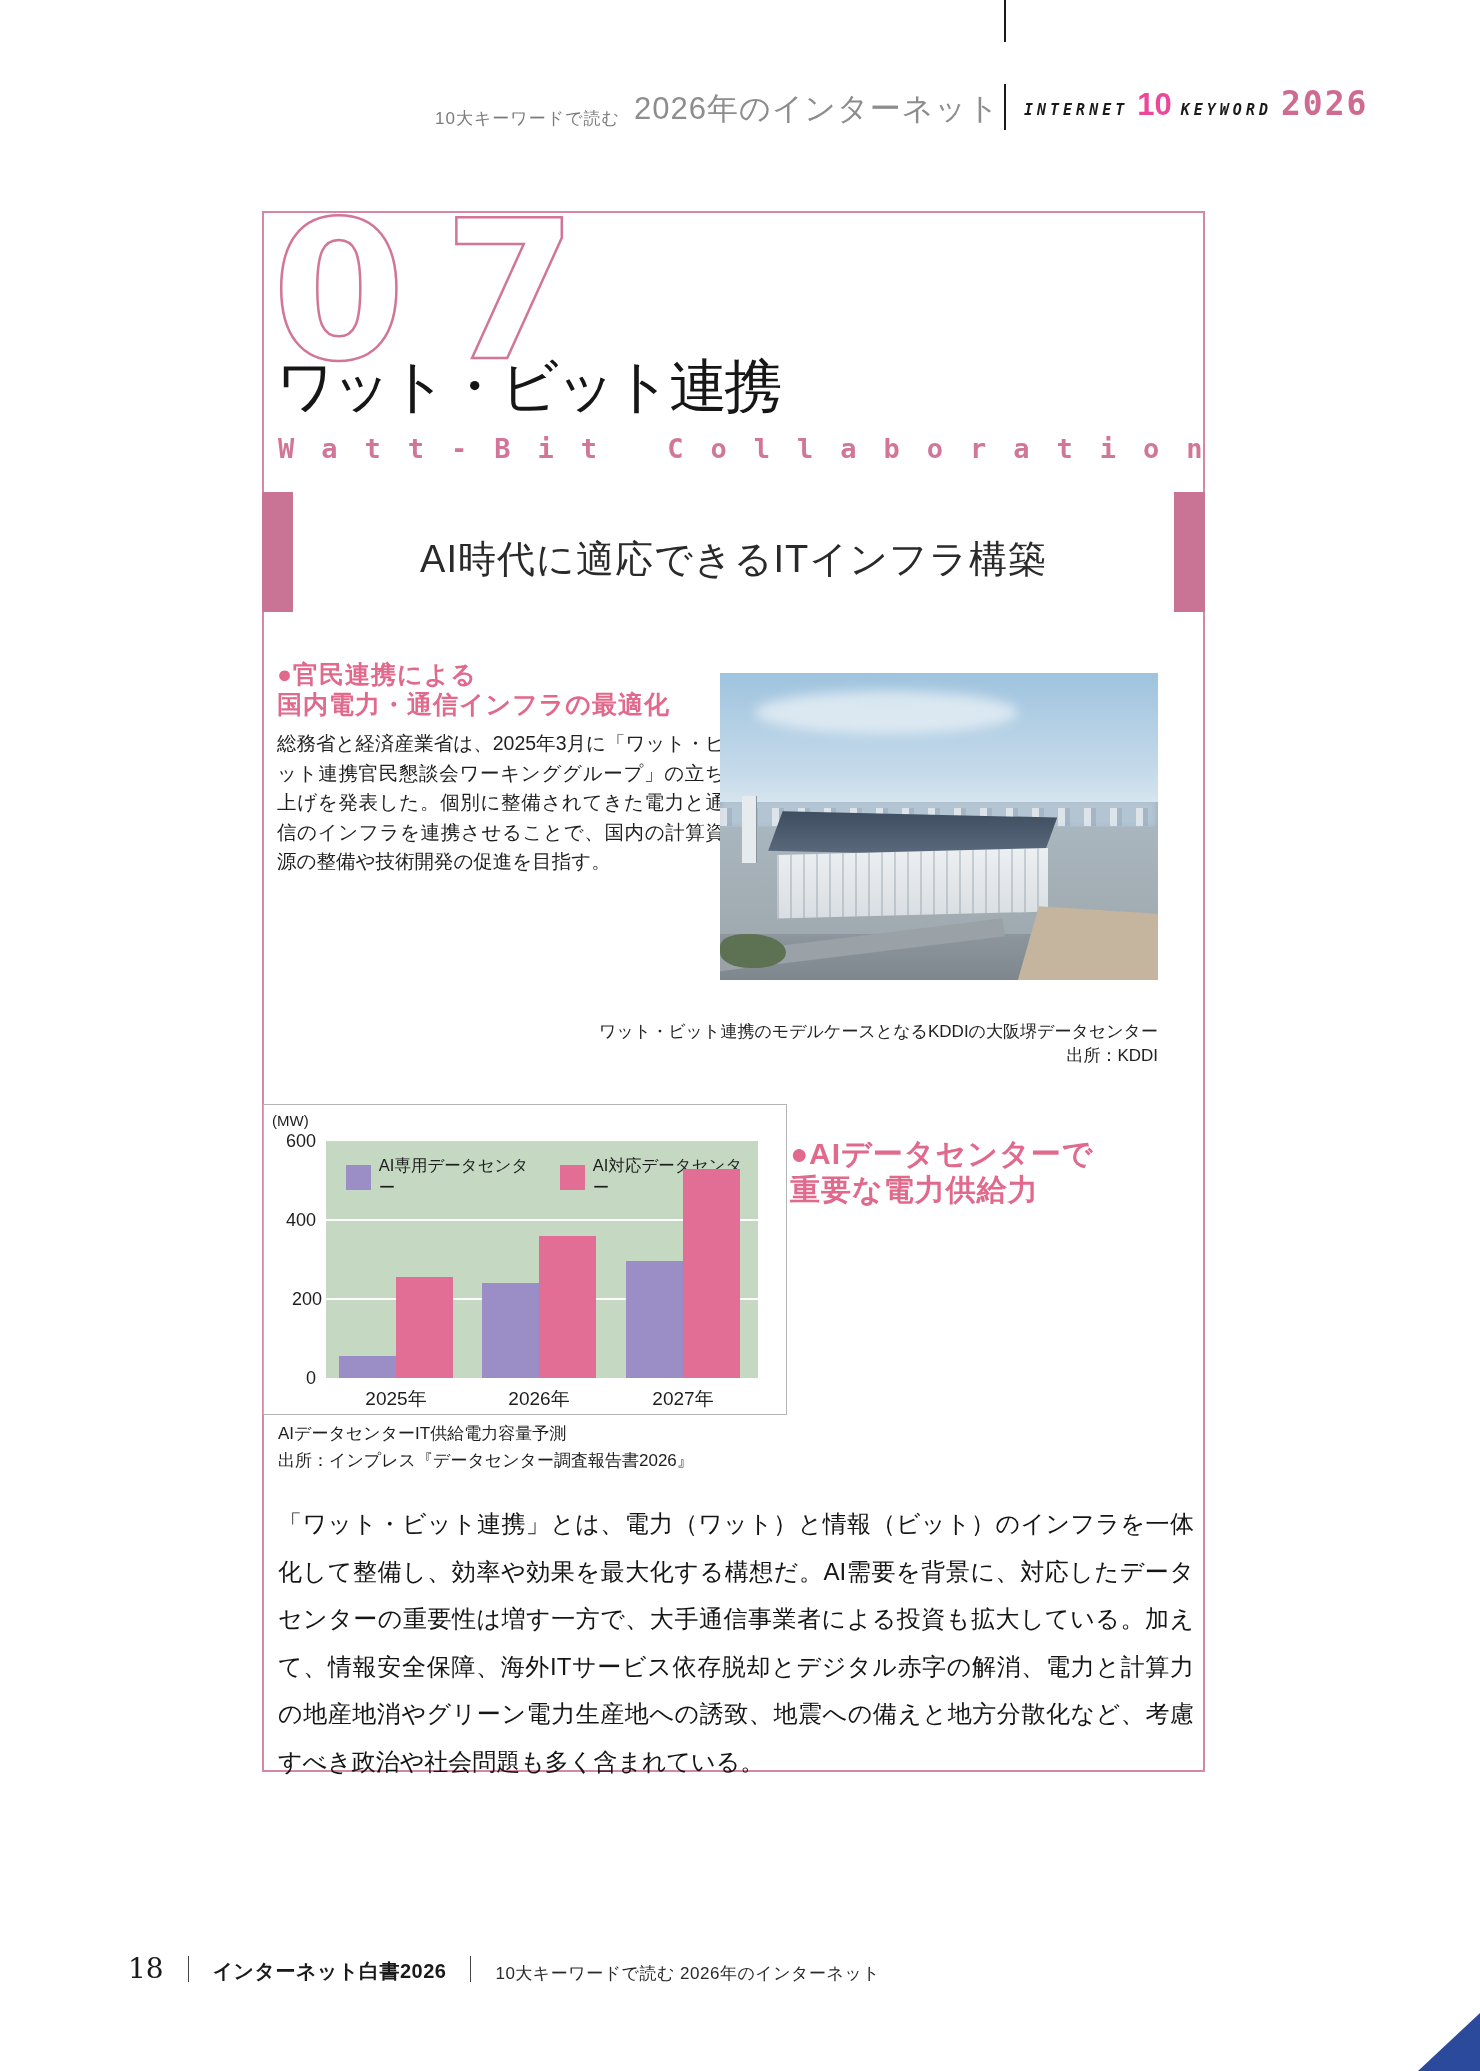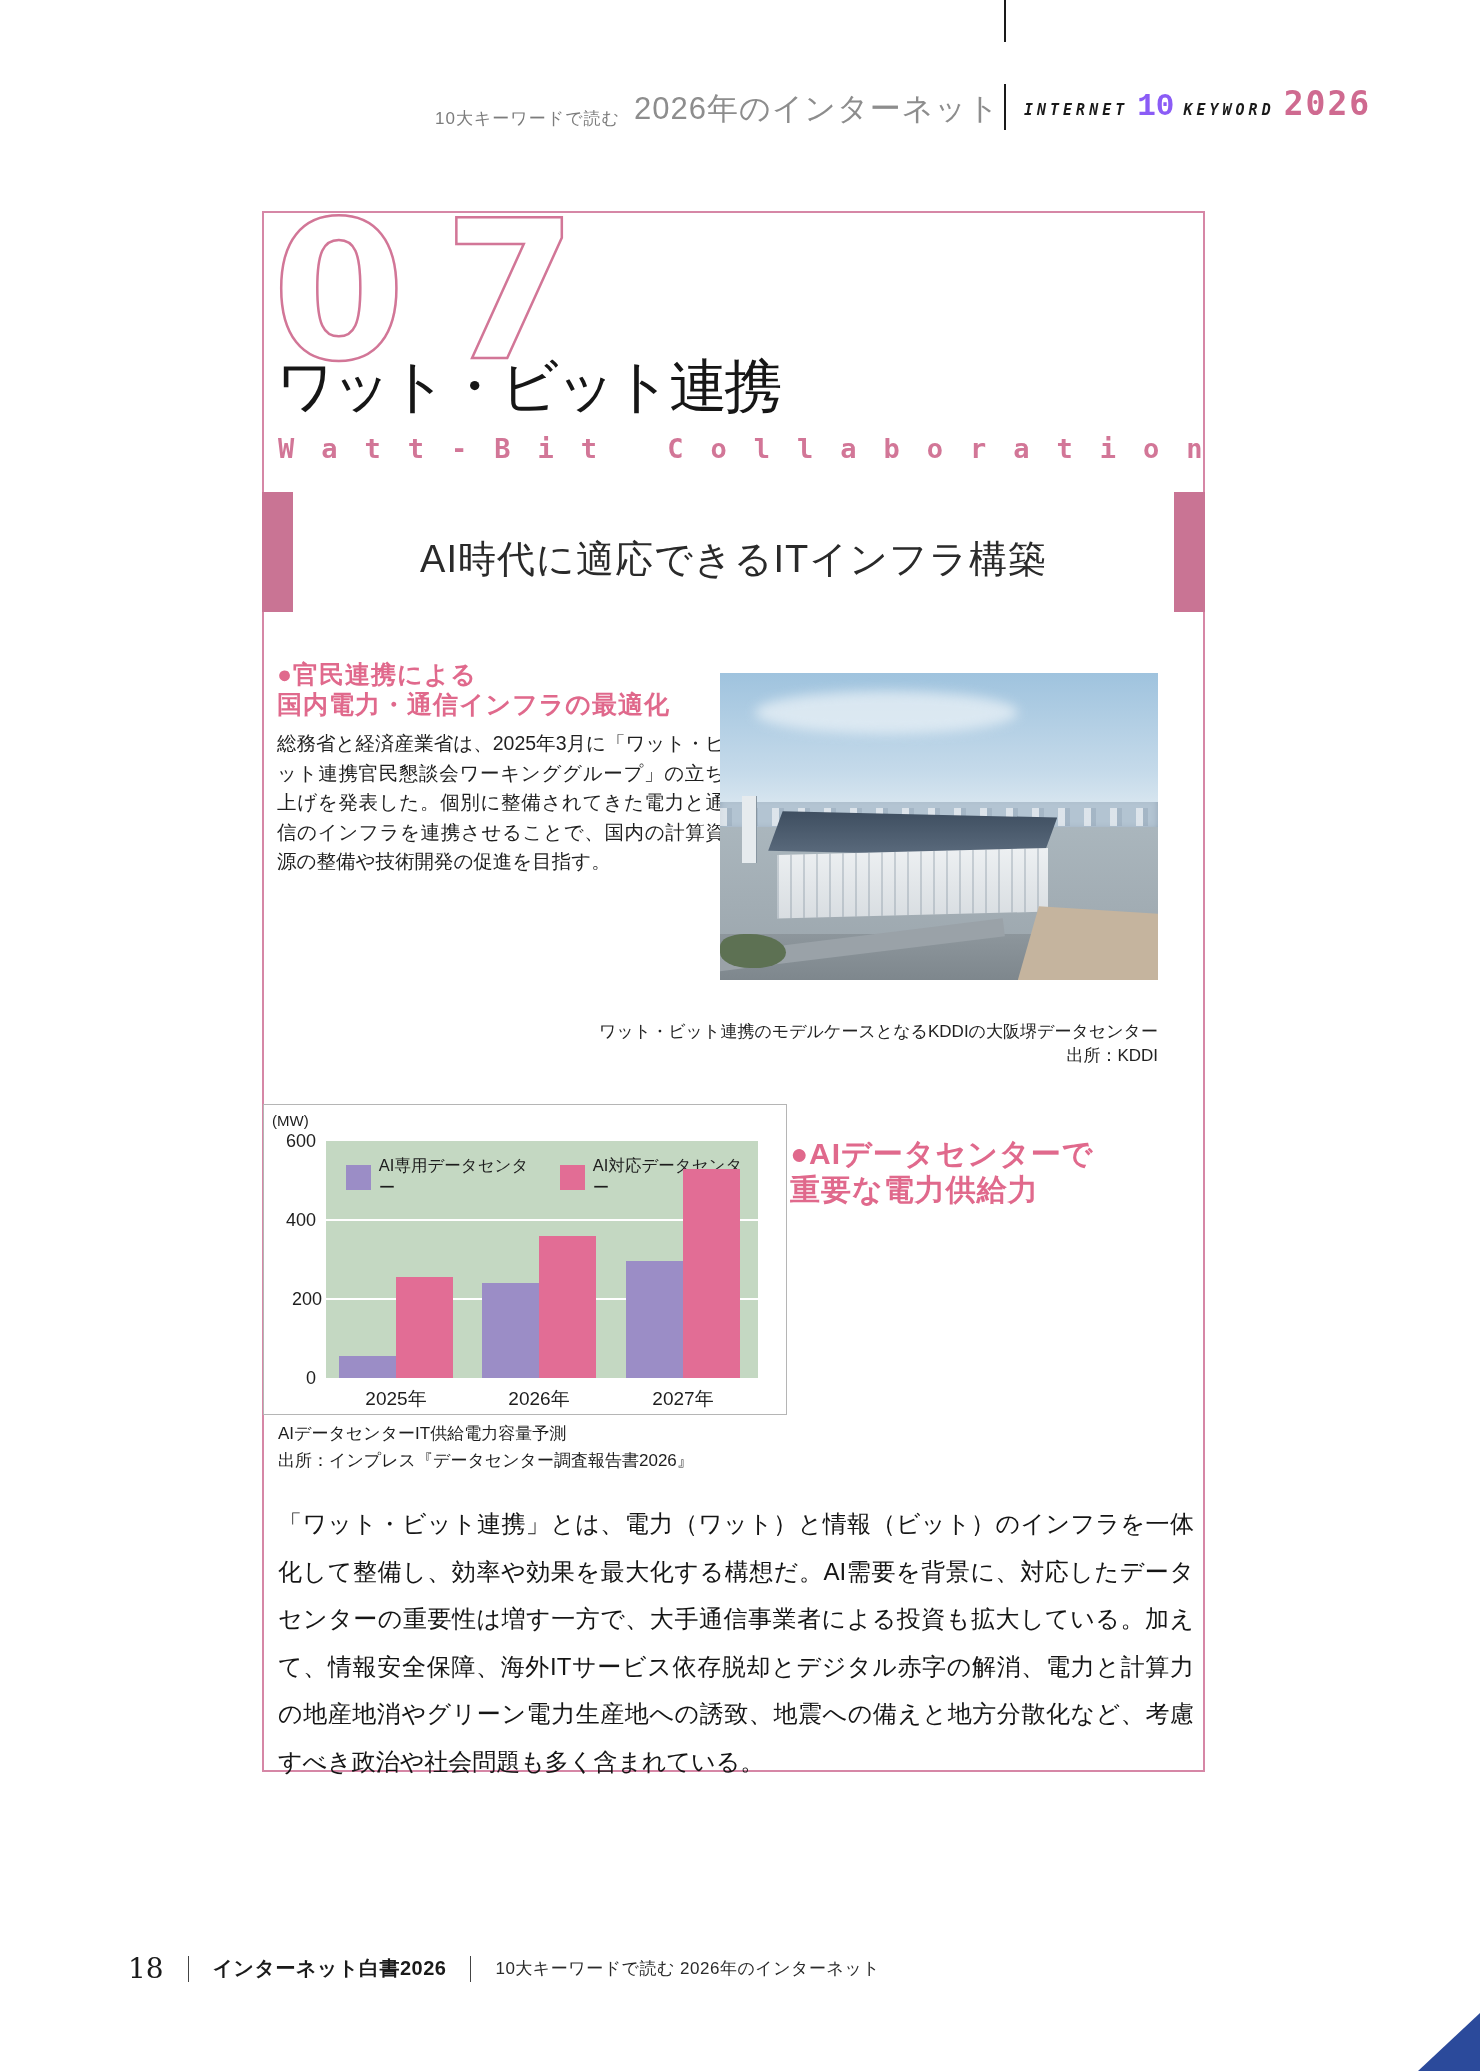--- a/index.html
+++ b/index.html
@@ -10,21 +10,21 @@
   
   #top-corner-rule{left:1004px;top:0;width:2px;height:42px;background:#1a1a1a;}
   #header-left{left:0;top:84px;width:1000px;height:46px;display:flex;align-items:flex-end;
                justify-content:flex-end;gap:14px;}
   #header-eyebrow{font-size:17px;color:#7c7c7c;letter-spacing:1px;}
   #header-title{font-size:31px;color:#8d8d8d;font-weight:300;letter-spacing:1px;}
   #header-divider{left:1004px;top:84px;width:2px;height:46px;background:#1a1a1a;}
   #brand{left:1024px;top:84px;width:400px;height:46px;display:flex;align-items:baseline;gap:9px;}
   .brand-small{font-family:"DejaVu Sans Mono",monospace;font-weight:700;font-size:15px;
                letter-spacing:4px;color:#1a1a1a;font-style:italic;}
-  #brand-ten{font-size:31px;font-weight:800;color:#8b5cf6;letter-spacing:0;font-family:Liberation Mono, monospace;}
+  #brand-ten{font-size:31px;font-weight:800;color:#ec4899;letter-spacing:0;}
   #brand-year{font-family:"DejaVu Sans Mono",monospace;font-size:33px;font-weight:700;
               color:#cf6a90;letter-spacing:2px;}
 
   
   #feature-frame{left:262px;top:211px;width:943px;height:1561px;border:2px solid #d687a6;
                  box-sizing:border-box;}
 
   
   #feature-number{left:272px;top:196px;font-family:"DejaVu Sans",sans-serif;font-size:192px;
                   font-weight:700;line-height:1;letter-spacing:38px;color:transparent;
@@ -96,21 +96,21 @@
   .legend-label{font-size:16.5px;color:#1d1d1d;}
   .ytick{position:absolute;width:46px;text-align:right;font-size:18px;color:#1d1d1d;}
   .xlabel{position:absolute;width:114px;text-align:center;font-size:19px;color:#1d1d1d;}
   #chart-caption{left:278px;top:1420px;font-size:17px;line-height:27px;color:#1d1d1d;}
 
   
   #summary-text{left:278px;top:1500px;width:916px;font-size:24px;line-height:47.5px;
                 text-align:justify;color:#151515;}
 
   
-  #footer{left:128px;top:1952px;display:flex;align-items:center;gap:24px;}
+  #footer{left:128px;top:1952px;display:flex;align-items:flex-end;gap:24px;}
   #footer-page-number{font-family:"DejaVu Serif",serif;font-size:28px;color:#1a1a1a;}
   .footer-bar{width:1px;height:26px;background:#444;align-self:center;}
   #footer-book-title{font-size:20px;font-weight:800;color:#1a1a1a;letter-spacing:.5px;}
   #footer-chapter{font-size:17px;color:#2a2a2a;letter-spacing:.5px;}
   #corner-triangle{right:0;bottom:0;width:62px;height:58px;background:#2b4a9b;
                    clip-path:polygon(100% 0,100% 100%,0 100%);}
 </style>
 </head>
 <body>
 

